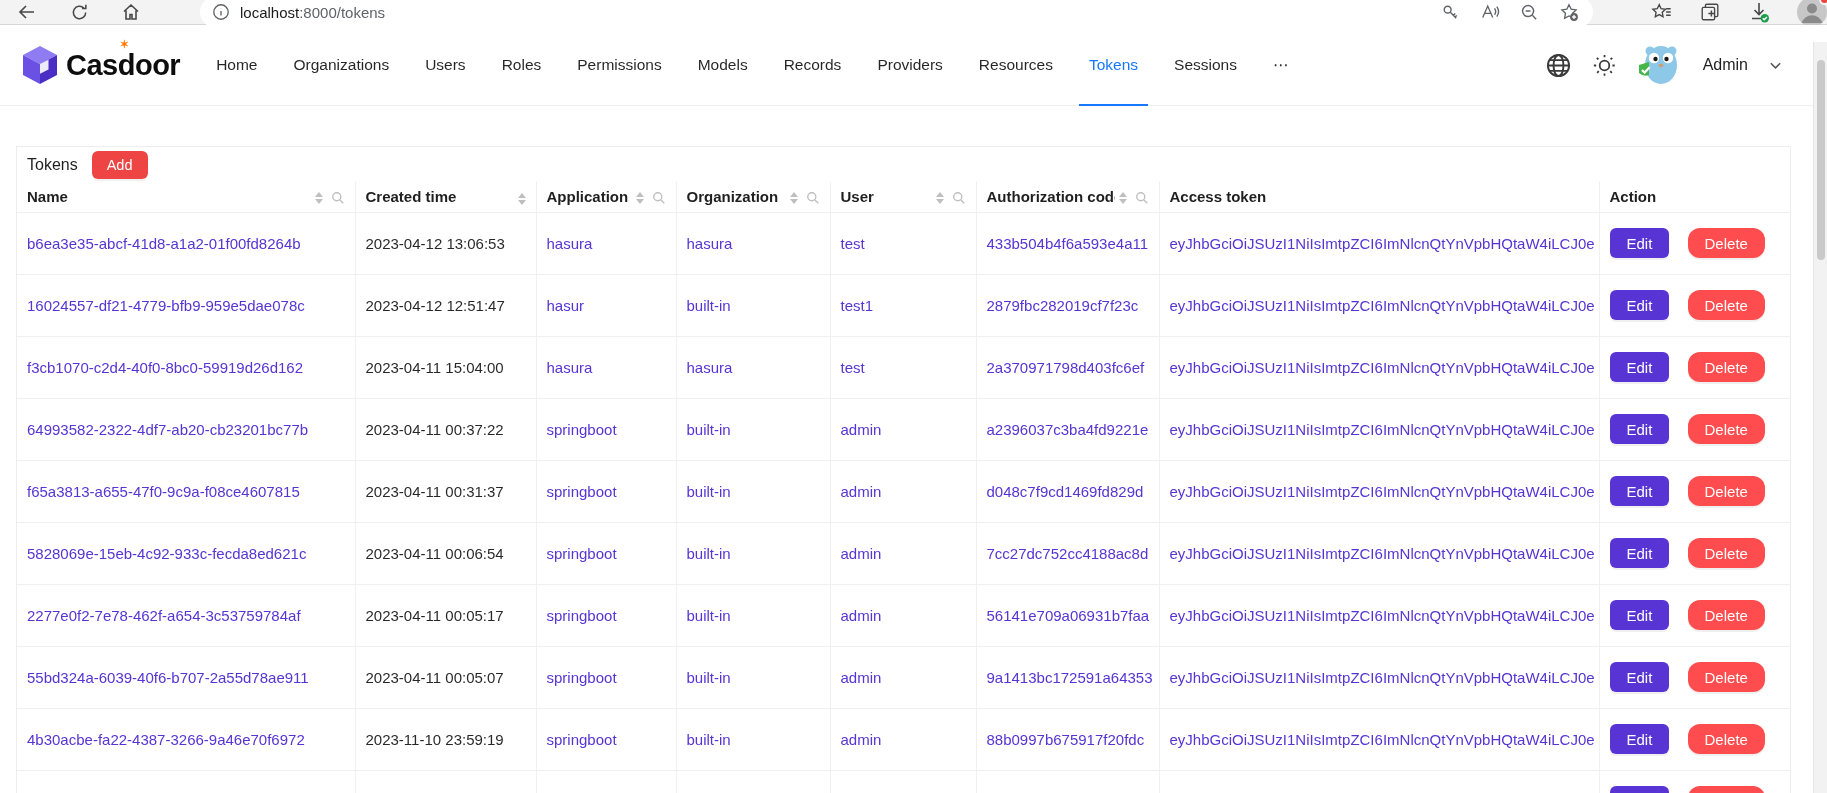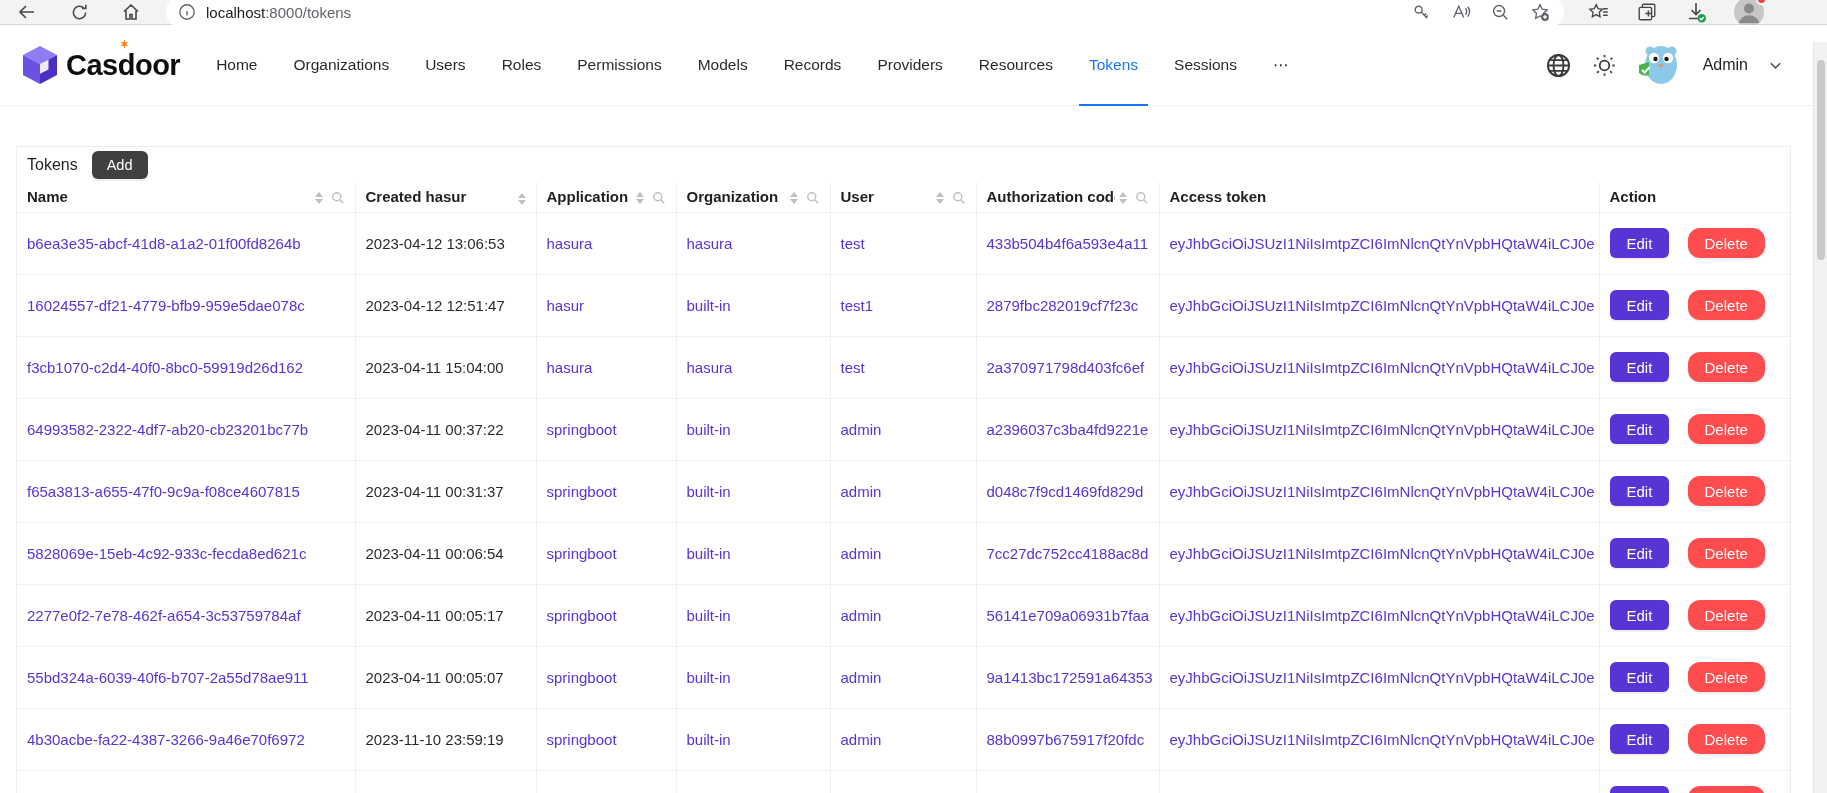--- a/index.html
+++ b/index.html
@@ -1,21 +1,21 @@
 <!DOCTYPE html>
 <html><head>
 <meta charset="utf-8">
 <style>
   * { margin:0; padding:0; box-sizing:border-box; }
   html,body { width:1827px; height:793px; overflow:hidden; background:#fff;
     font-family:"Liberation Sans", sans-serif; }
 
   
   .chrome { position:relative; height:25px; background:#f3f3f3; border-bottom:1px solid #d7d7d7;
-    display:flex; align-items:center; }
+    display:flex; align-items:center;gap:34px; }
   .chrome-icon { width:34px; height:34px; display:flex; align-items:center; justify-content:center;
     border-radius:6px; color:#474747; flex:0 0 auto; }
   .chrome-left { display:flex; align-items:center; gap:18px; margin-left:10px; }
   .url-pill { margin-left:18px; width:1398px; height:32px; background:#fff; border-radius:16px;
     display:flex; align-items:center; padding:0 10px 0 12px; }
   .url-text { font-size:15px; color:#5f6368; margin-left:10px; flex:1; white-space:nowrap; }
   .url-text b { color:#1b1b1b; font-weight:400; }
   .pill-right { display:flex; align-items:center; gap:20px; margin-right:4px; }
   .chrome-right { display:flex; align-items:center; gap:26px; margin-left:24px; }
   .profile-wrap { position:relative; width:30px; height:30px; }
@@ -228,21 +228,21 @@
           <path d="M3 5.5 8 10.5 13 5.5"></path>
         </svg>
     </span>
   </div>
 </div>
 
 <div class="content">
   <div class="card">
     <div class="title-bar">
       <span class="title-label">Tokens</span>
-      <button class="btn btn-primary add-btn" style="background: #404040;">Add</button>
+      <button class="btn btn-primary add-btn" style="background: #ef4444;">Add</button>
     </div>
     <table>
       <colgroup>
         <col style="width:338px">
           <col style="width:181px">
           <col style="width:140px">
           <col style="width:154px">
         <col style="width:146px">
           <col style="width:183px">
           <col style="width:440px">
@@ -262,21 +262,21 @@
                     <svg width="14" height="14" viewBox="0 0 16 16" fill="none" stroke="#bfbfbf" stroke-width="1.6">
                       <circle cx="6.6" cy="6.6" r="4.6"></circle>
                       <path d="M10.2 10.2 14 14"></path>
                     </svg>
                   </span>
                 </span>
               </div>
             </th>
             <th>
               <div class="th-inner">
-                <span class="th-label">Created hasur</span>
+                <span class="th-label">Created time</span>
                 <span class="th-icons">
                   <span class="sorter">
                     <span class="caret up"></span>
                     <span class="caret down"></span>
                   </span>
                 </span>
               </div>
             </th>
             <th>
               <div class="th-inner">

